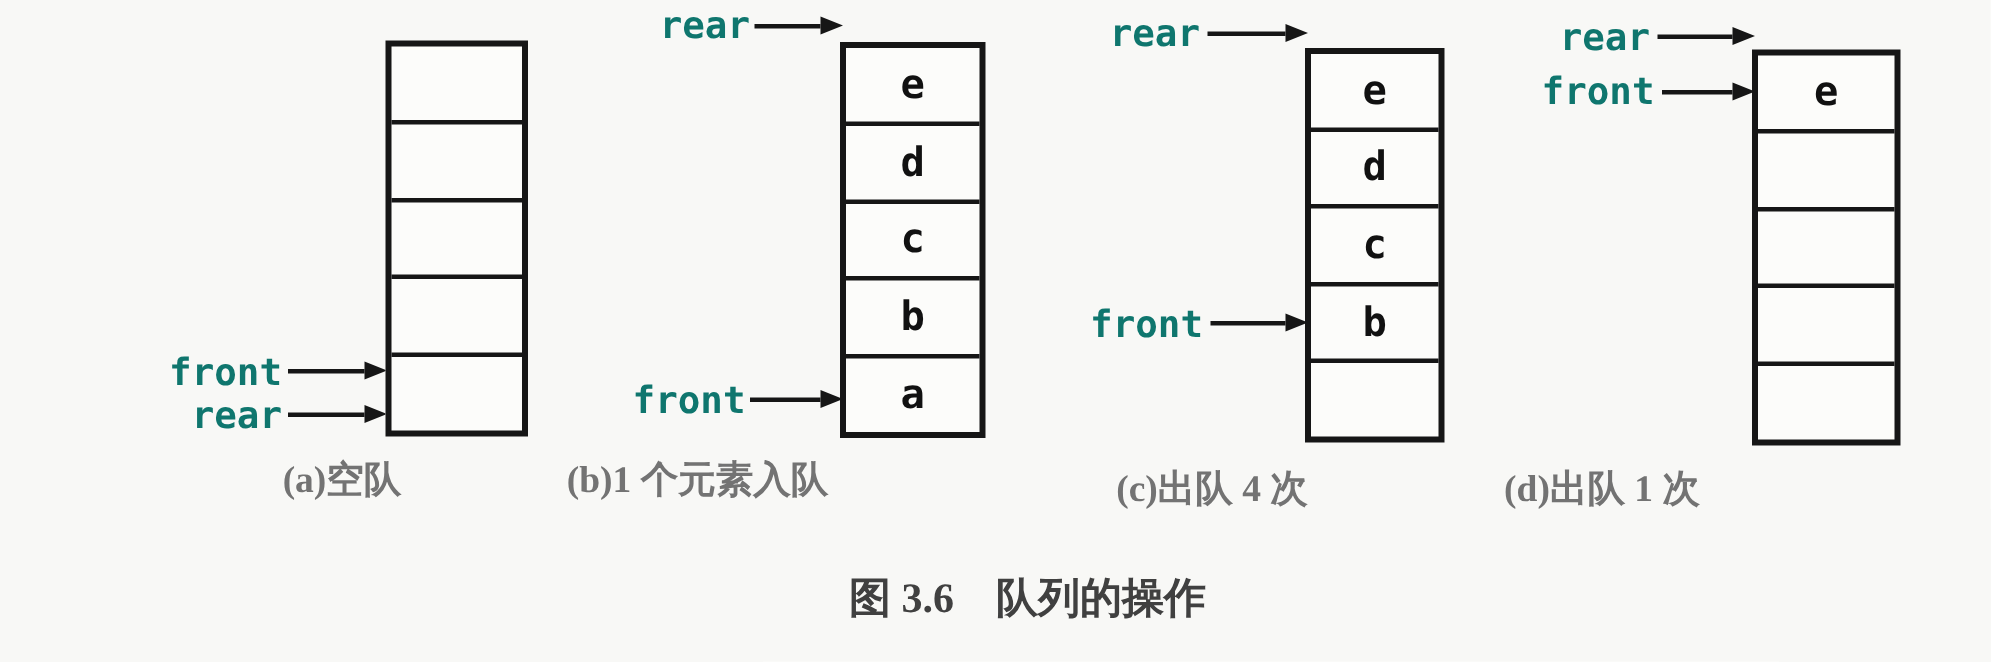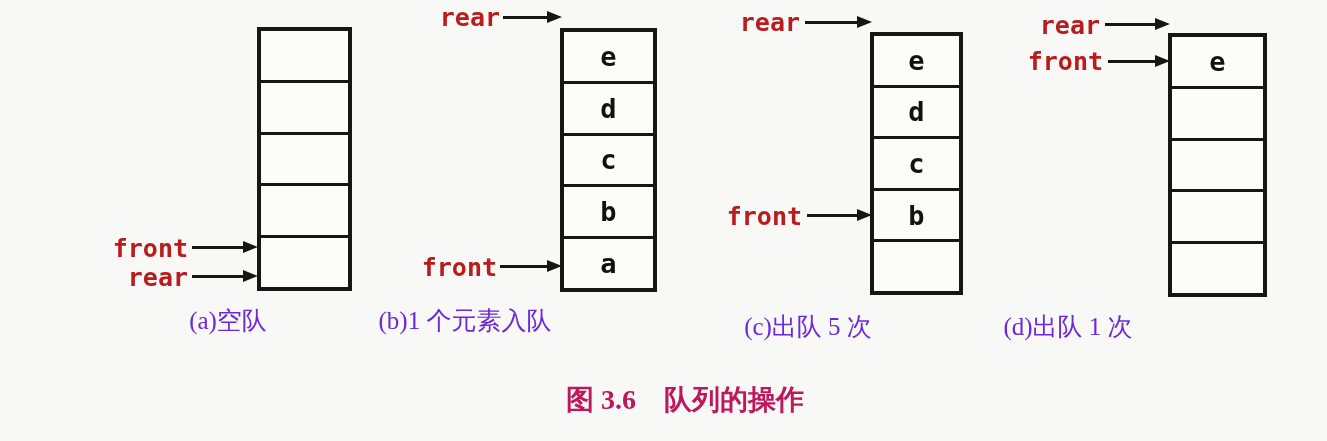--- a/index.html
+++ b/index.html
@@ -41,21 +41,21 @@
   .box-d { left:1168px; top:33px; width:99px; height:264px; }
 
   
   .plabel {
     position: absolute;
     transform: translateY(-50%);
     font-family: "DejaVu Sans Mono", "Liberation Mono", monospace;
     font-weight: bold;
     font-size: 25px;
     line-height: 1;
-    color: #b91c1c;
+    color: #0f766e;
     white-space: nowrap;
   }
   .a-front { right:1139px; top:248px; }
   .a-rear  { right:1139px; top:277px; }
   .b-rear  { right:827px;  top:17px;  }
   .b-front { right:830px;  top:267px; }
   .c-rear  { right:527px;  top:22px;  }
   .c-front { right:525px;  top:216px; }
   .d-rear  { right:227px;  top:25px;  }
   .d-front { right:224px;  top:61px;  }
@@ -83,42 +83,42 @@
   .ar-c-rear  { left:805px;  top:21px;  width:52px; }
   .ar-c-front { left:807px;  top:214px; width:50px; }
   .ar-d-rear  { left:1105px; top:23px;  width:50px; }
   .ar-d-front { left:1108px; top:60px;  width:47px; }
 
   
   .dcaption {
     position: absolute;
     transform: translateX(-50%);
     font-family: "Liberation Serif", "DejaVu Serif", serif;
-    font-weight: normal;
+    font-weight: bold;
     font-size: 25px;
     line-height: 1.2;
-    color: #6d28d9;
+    color: #737373;
     white-space: nowrap;
   }
   .cap-a { left:228px;  top:306px; }
   .cap-b { left:465px;  top:306px; }
   .cap-c { left:808px;  top:312px; }
   .cap-d { left:1068px; top:312px; }
 
   
   .fig-caption {
     position: absolute;
     left: 685px;
     top: 383px;
     transform: translateX(-50%);
     font-family: "Liberation Serif", "DejaVu Serif", serif;
     font-weight: bold;
     font-size: 28px;
     line-height: 1.2;
-    color: #be185d;
+    color: #404040;
     white-space: nowrap;
   }
 </style>
 </head>
 <body>
 
 <div class="stage">
 
   <div>
     <span class="plabel a-front">front</span>
@@ -155,21 +155,21 @@
     <div class="arrow ar-c-rear"></div>
     <span class="plabel c-front">front</span>
     <div class="arrow ar-c-front"></div>
     <div class="qbox box-c">
       <div class="qcell">e</div>
       <div class="qcell">d</div>
       <div class="qcell">c</div>
       <div class="qcell">b</div>
       <div class="qcell"></div>
     </div>
-    <div class="dcaption cap-c">(c)出队 5 次</div>
+    <div class="dcaption cap-c">(c)出队 4 次</div>
   </div>
 
   <div>
     <span class="plabel d-rear">rear</span>
     <div class="arrow ar-d-rear"></div>
     <span class="plabel d-front">front</span>
     <div class="arrow ar-d-front"></div>
     <div class="qbox box-d">
       <div class="qcell">e</div>
       <div class="qcell"></div>

